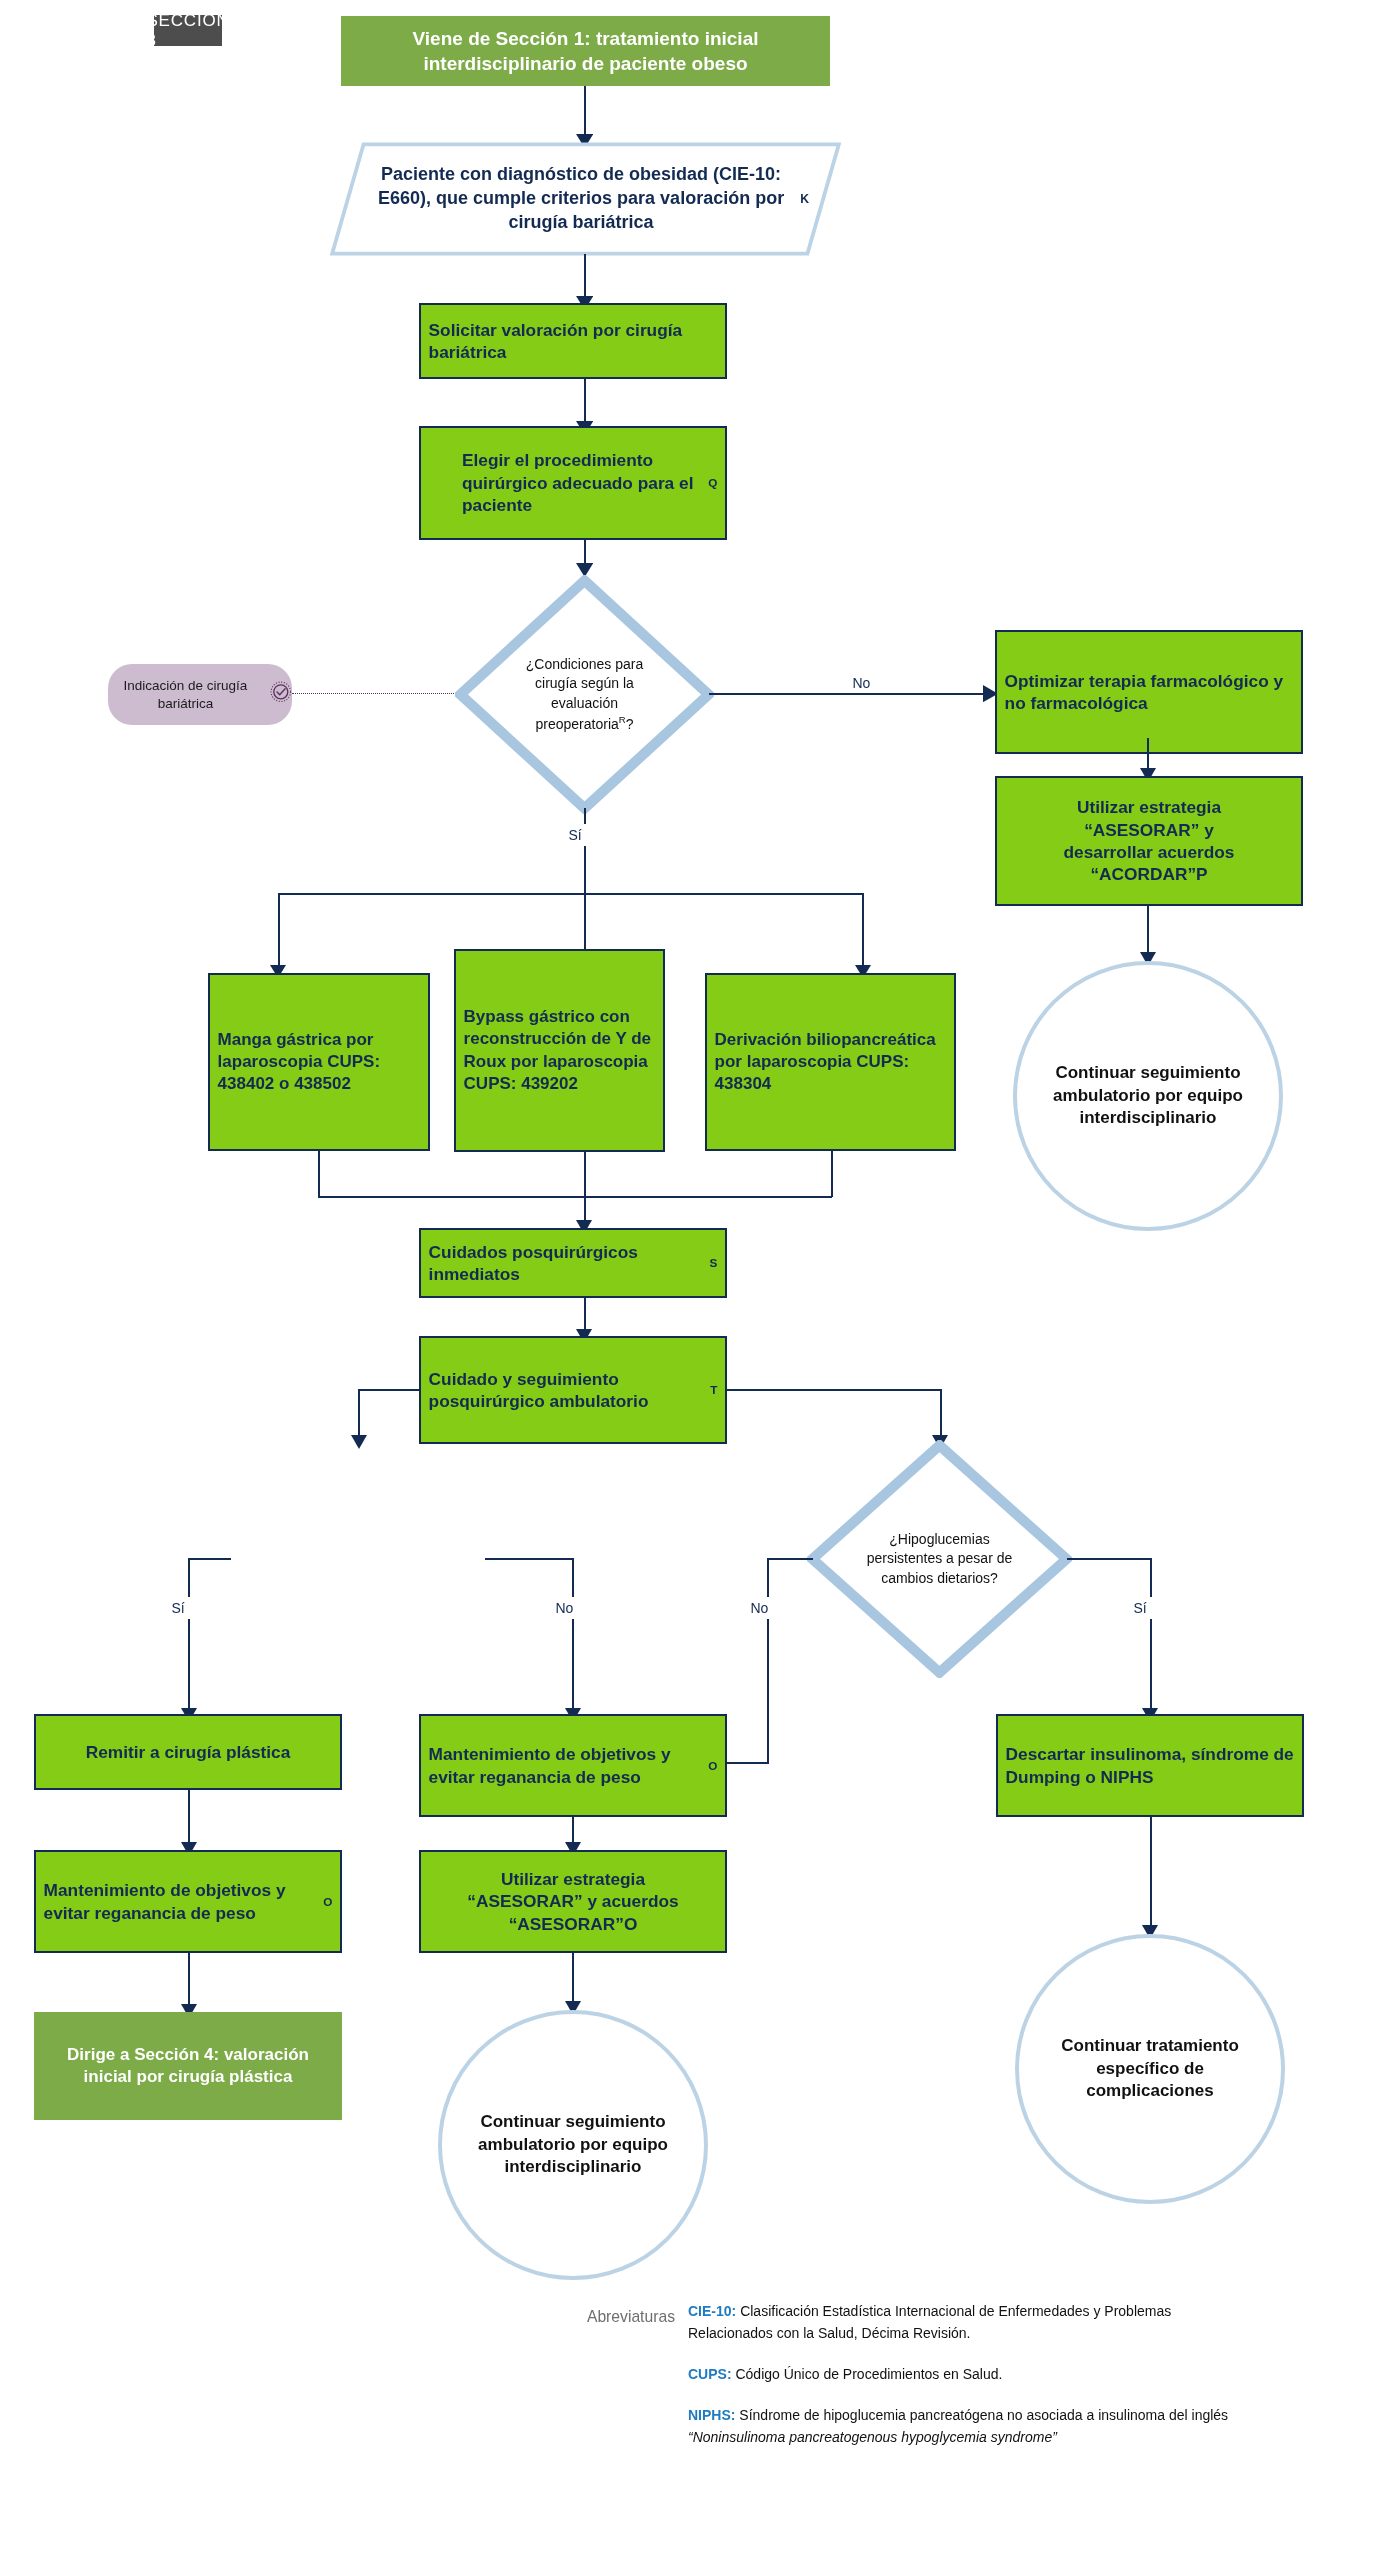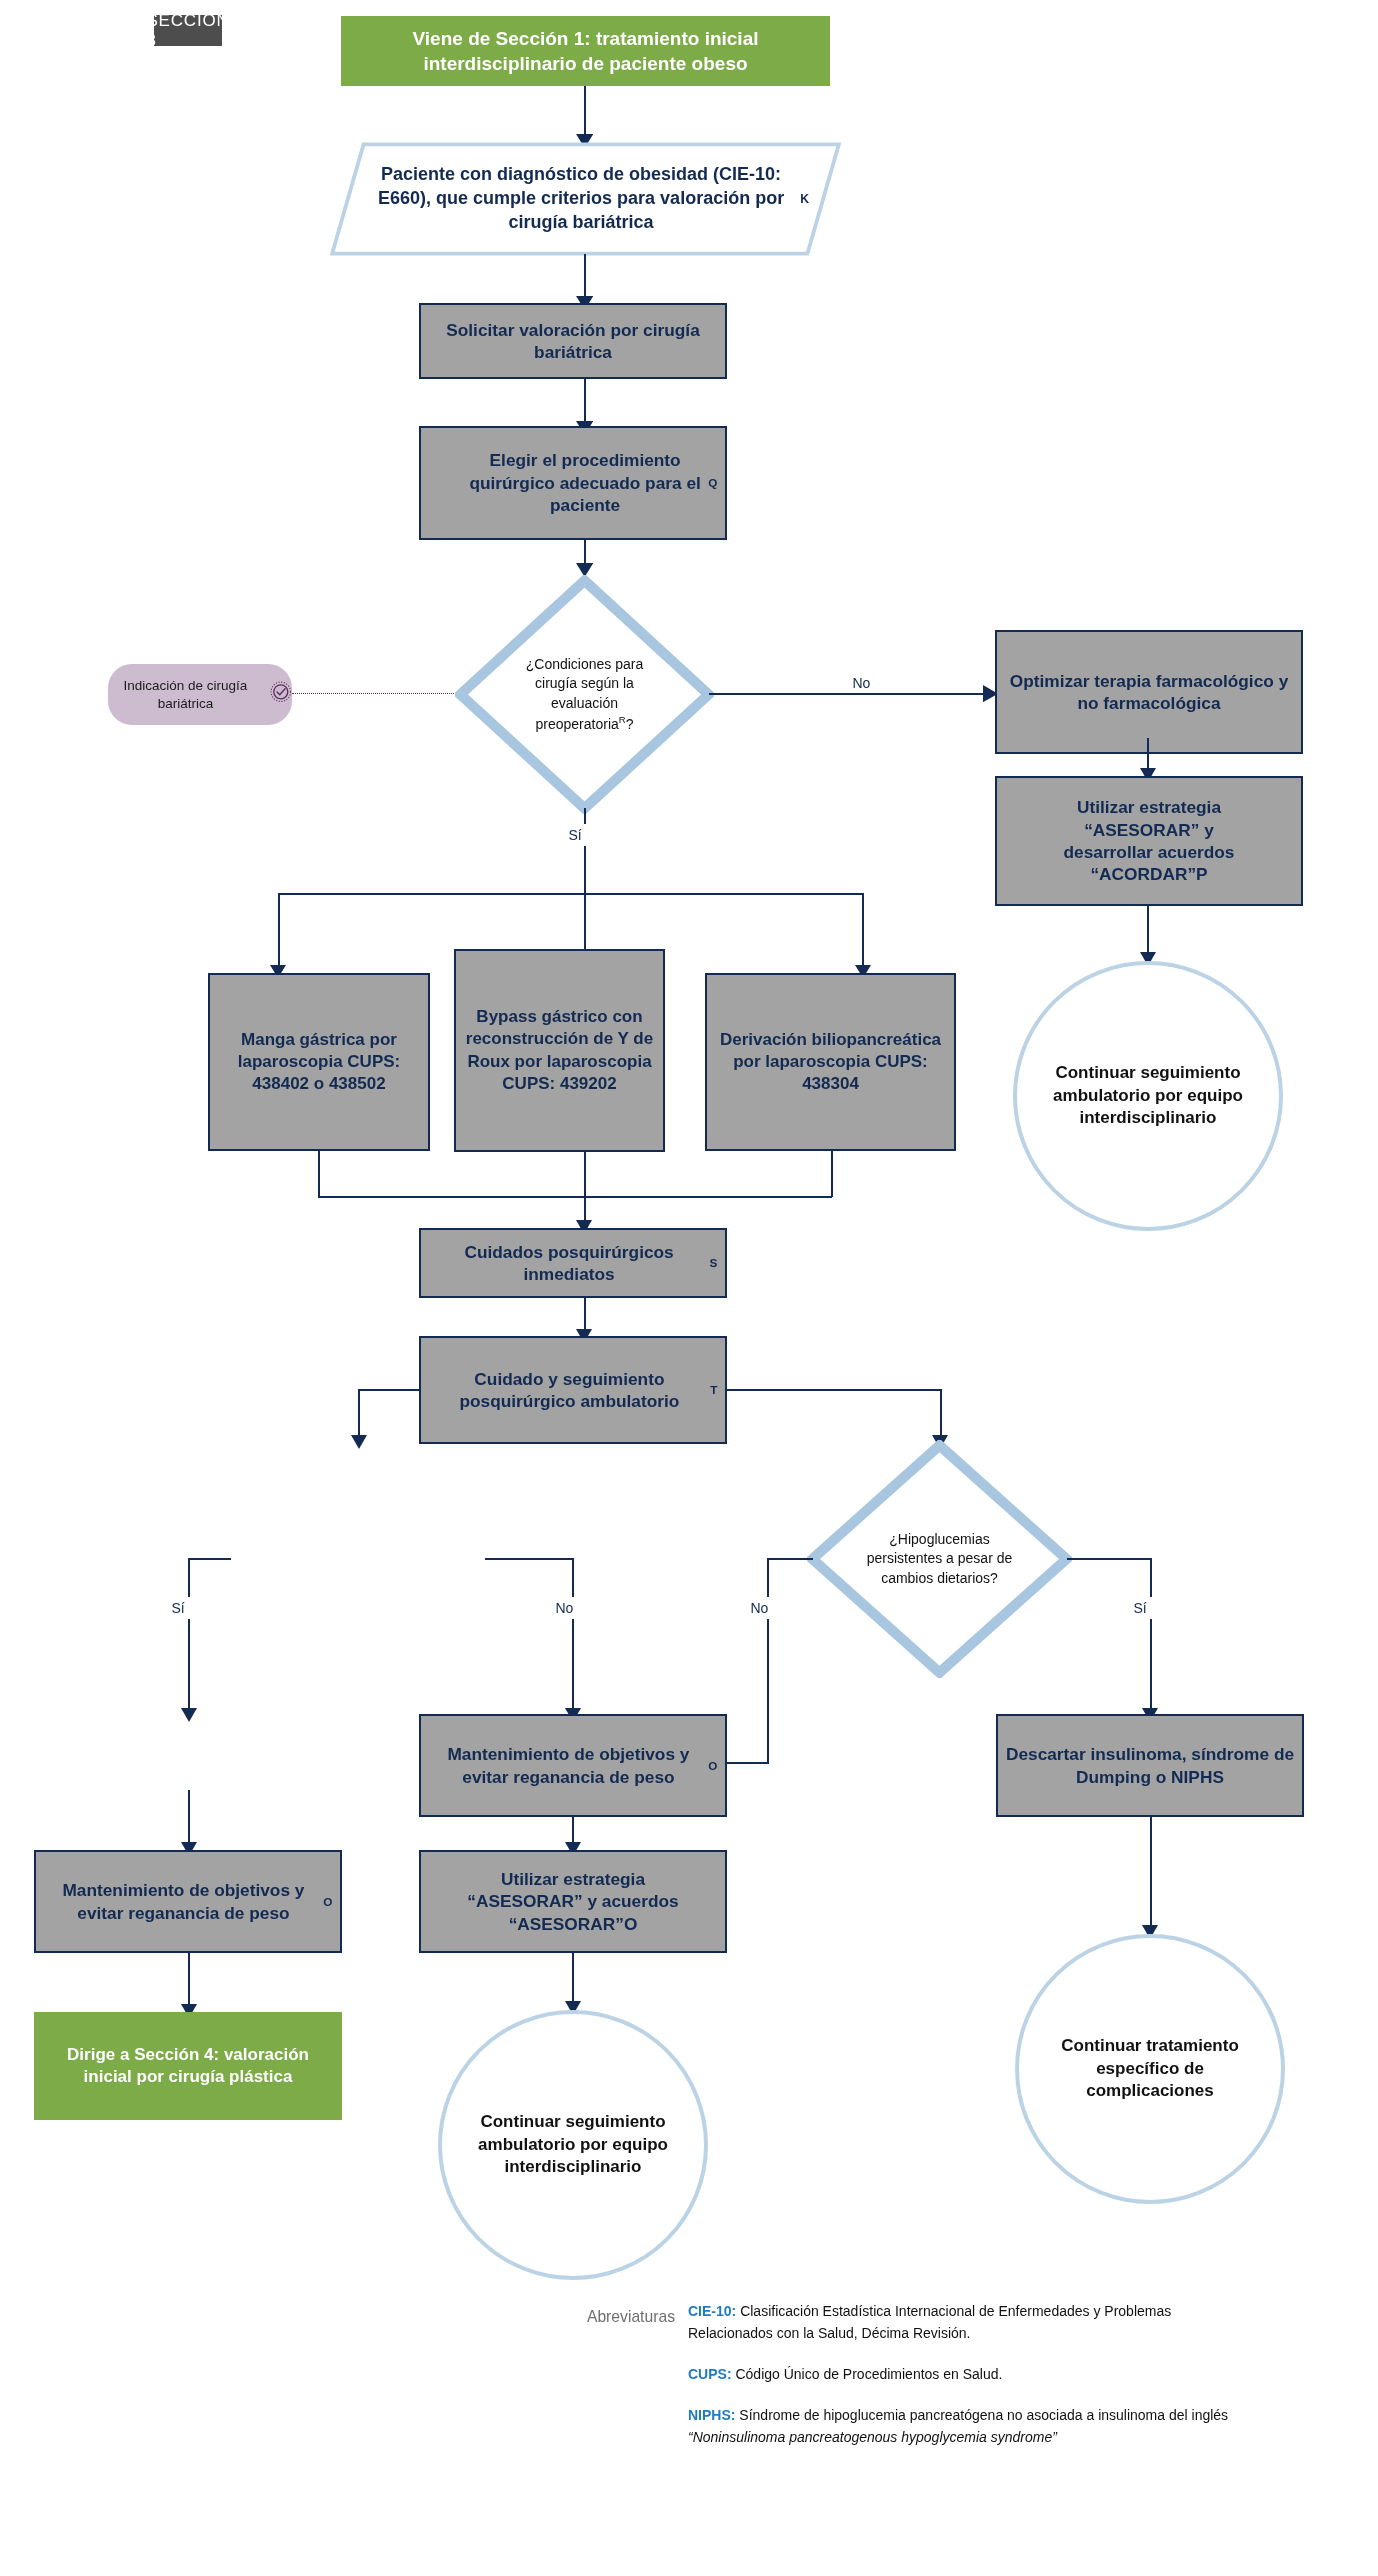--- a/index.html
+++ b/index.html
@@ -10,22 +10,22 @@
   
   .section-tag{
     background:#4d4d4d;color:#ffffff;display:flex;align-items:center;justify-content:center;
     font-size:17px;letter-spacing:0.8px;font-weight:400;
   }
   .green-box{
     background:#7cab47;color:#ffffff;display:flex;align-items:center;justify-content:center;
     text-align:center;font-weight:700;font-size:19px;line-height:1.32;padding:5.4px 12px;
   }
   .proc-box{
-    border:2.2px solid #132a52;background:#a3a3a3;color:#132a52;display:flex;align-items:center;
-    justify-content:center;text-align:center;font-weight:700;font-size:17.3px;line-height:1.30;
+    border:2.2px solid #132a52;background:#84cc16;color:#132a52;display:flex;align-items:center;
+    justify-content:center;text-align:left;font-weight:700;font-size:17.3px;line-height:1.30;
     padding:4.3px 7.6px;
   }
   .para-box{
     color:#132a52;display:flex;align-items:center;justify-content:center;text-align:center;
     font-weight:700;font-size:18px;line-height:1.32;padding:4.3px 32px;
   }
   .pill{
     background:#cdbcd0;border-radius:24px;display:flex;align-items:center;justify-content:center;
     color:#1b1b1b;text-align:center;font-size:13.5px;line-height:1.3;font-weight:400;gap:7.6px;
   }
@@ -224,20 +224,21 @@
     <span class="bold-strong">“ACORDAR”P</span>
   </div>
 
   <div class="abs vline" style="left:1147px;top:905px;height:54px;"></div>
   <svg class="abs" style="left:1140px;top:952px;width:16px;height:14px;" viewBox="0 0 30 26" width="16" height="14">
       <polygon points="0,0 30,0 15,26" fill="#132a52"></polygon>
     </svg>
 
   <div class="abs circle-box" style="left:1013px;top:961px;width:270px;height:270px;">Continuar seguimiento ambulatorio por equipo interdisciplinario</div>
 
+  <div class="abs proc-box" style="left:34px;top:1714px;width:308px;height:76px;">Remitir a cirugía plástica</div>
 
   <div class="abs vline" style="left:188px;top:1790px;height:59px;"></div>
   <svg class="abs" style="left:181px;top:1842px;width:16px;height:14px;" viewBox="0 0 30 26" width="16" height="14">
       <polygon points="0,0 30,0 15,26" fill="#132a52"></polygon>
     </svg>
 
   <div class="abs proc-box" style="left:34px;top:1850px;width:308px;height:103px;">Mantenimiento de objetivos y evitar reganancia de peso<sup class="sup">O</sup></div>
 
   <div class="abs vline" style="left:188px;top:1952px;height:59px;"></div>
   <svg class="abs" style="left:181px;top:2004px;width:16px;height:14px;" viewBox="0 0 30 26" width="16" height="14">

